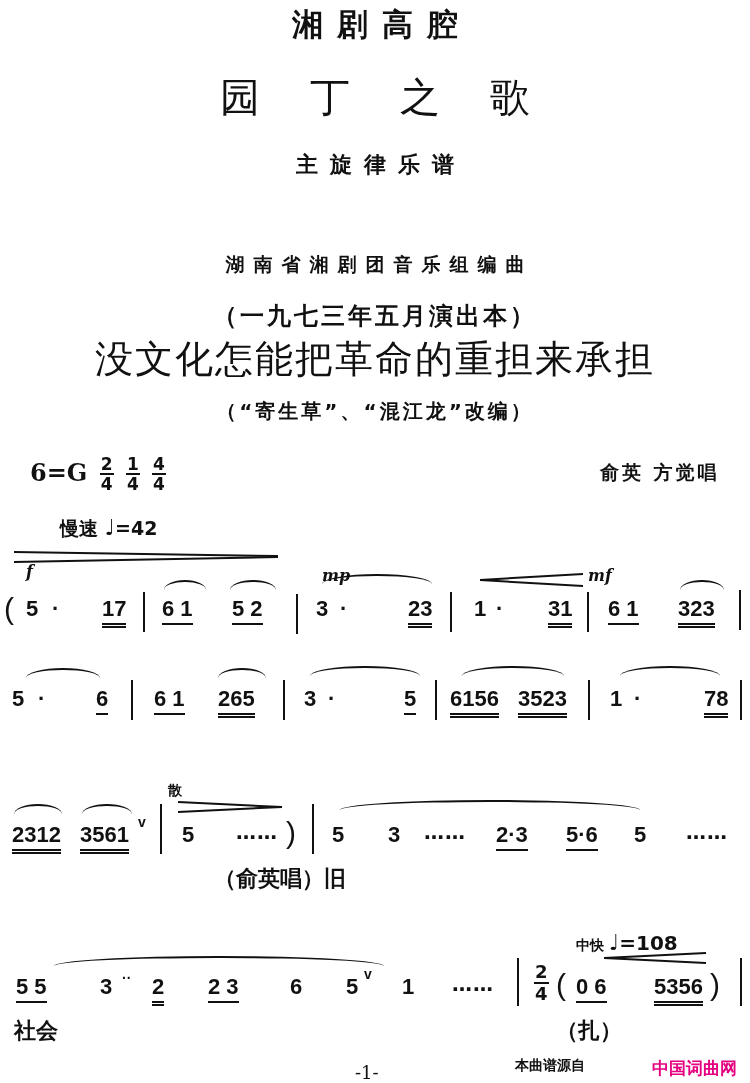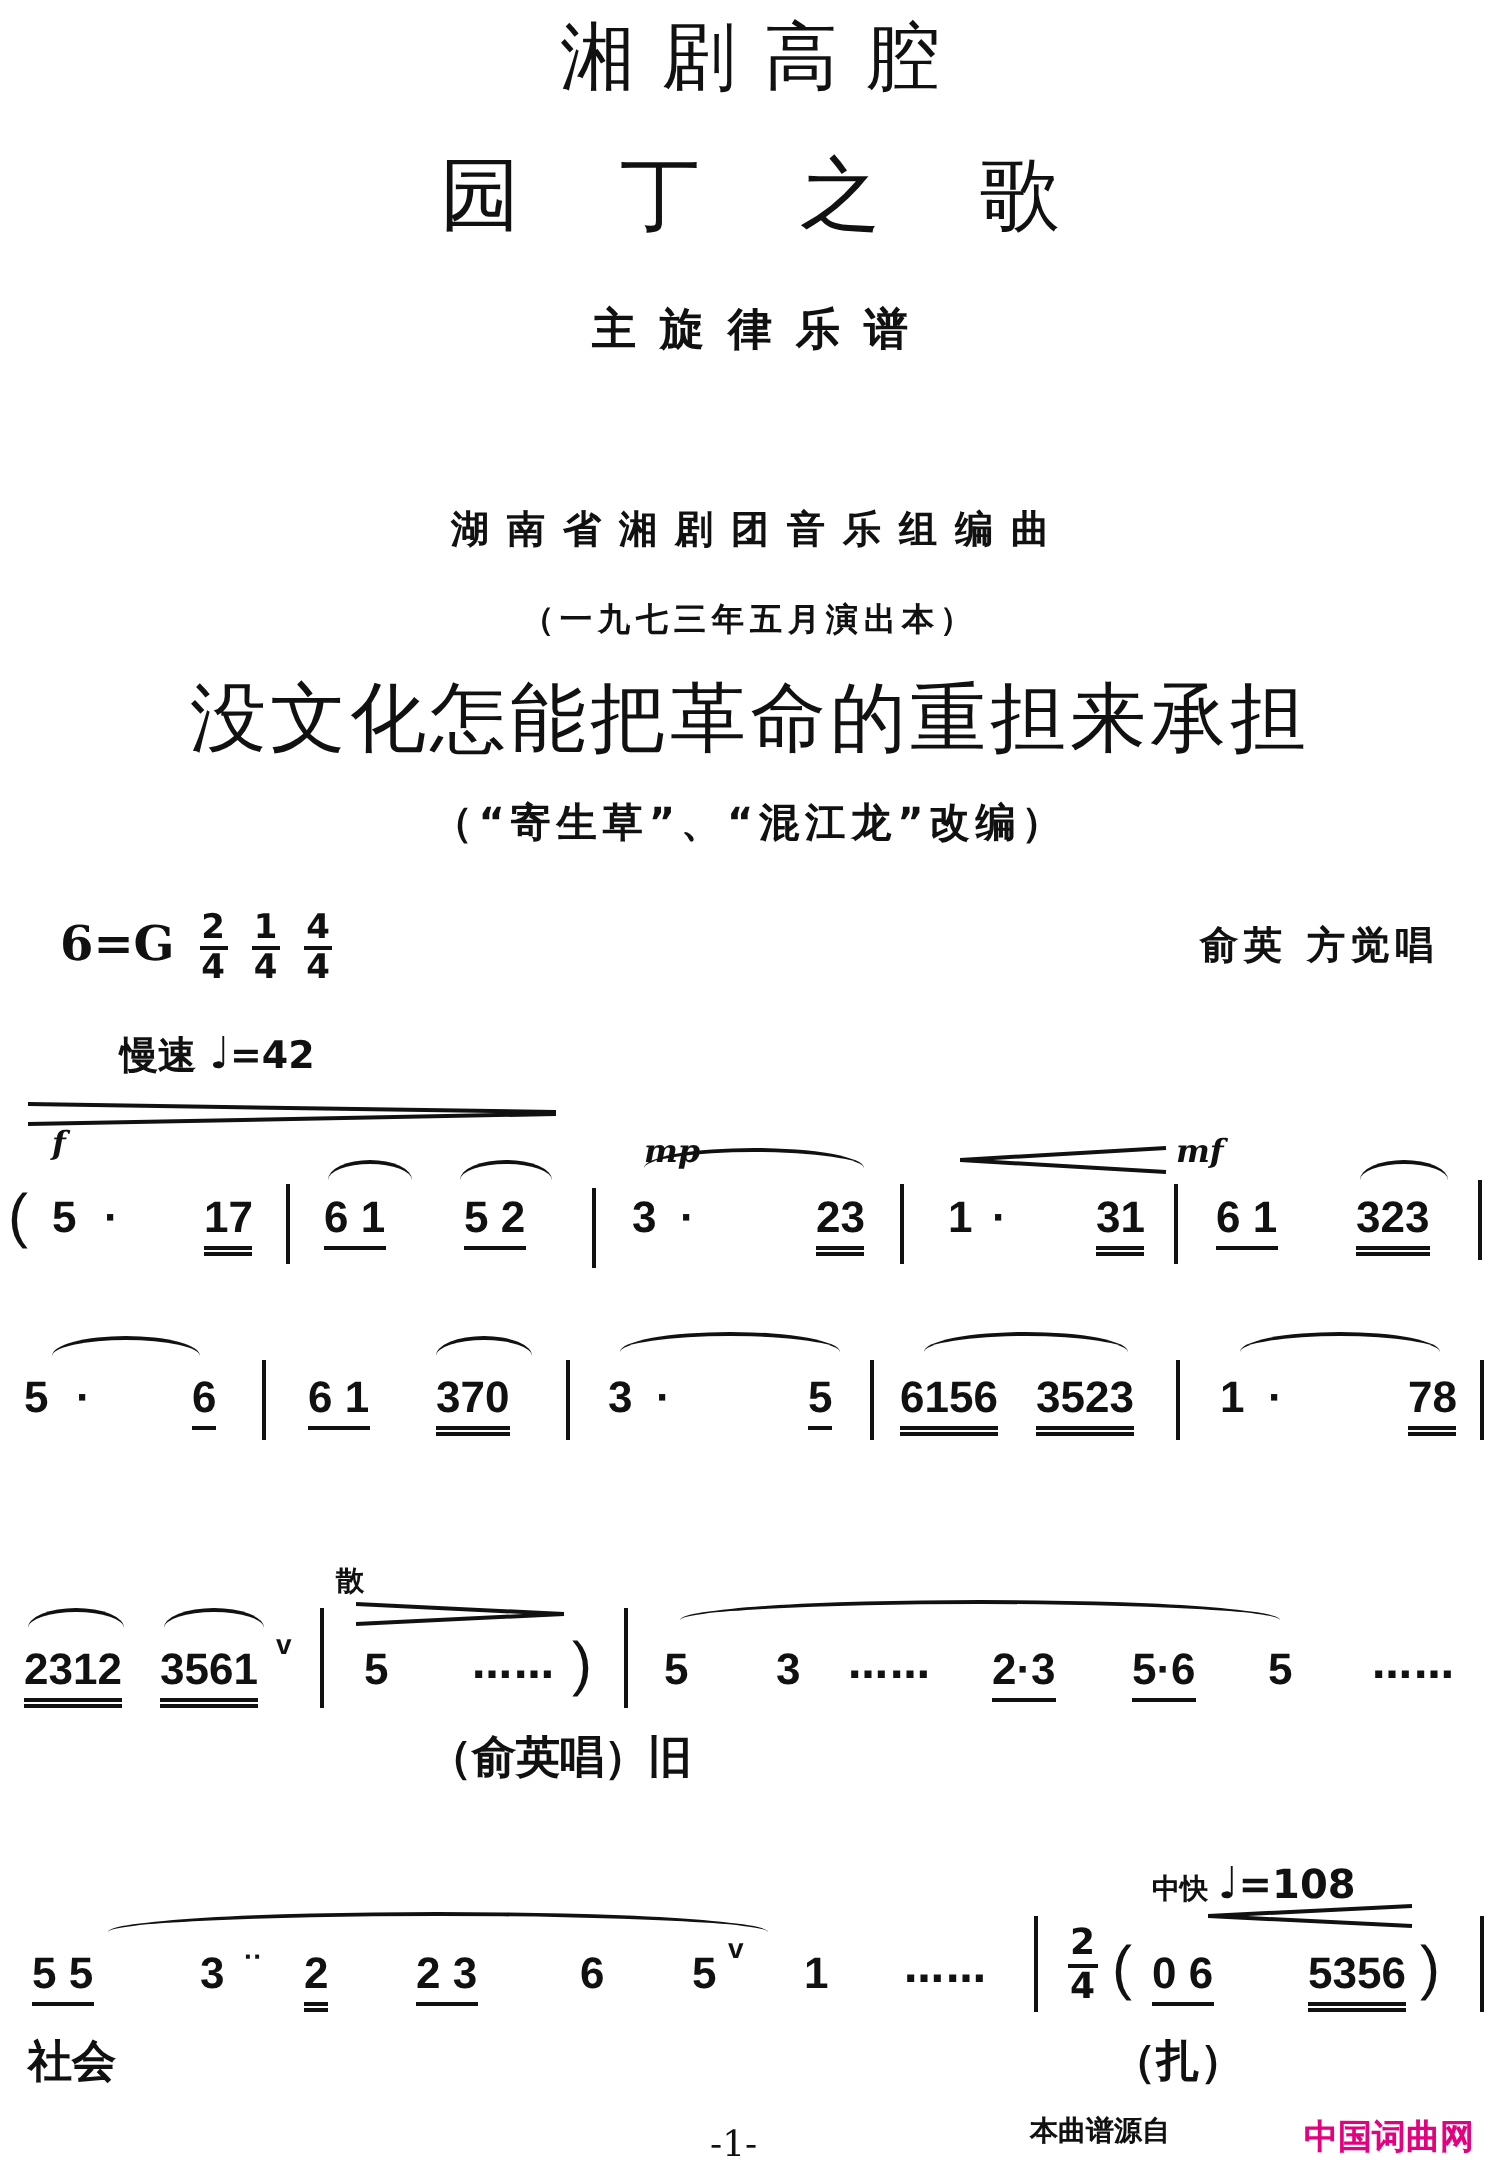--- a/index.html
+++ b/index.html
@@ -1,24 +1,24 @@
 <!DOCTYPE html>
 <html><head>
   <meta charset="utf-8">
   <style>
     * { box-sizing: border-box; margin: 0; padding: 0; }
     html, body { width: 750px; height: 1083px; background: #ffffff; overflow: hidden; }
     body { position: relative; font-family: "DejaVu Sans", sans-serif; color: #111; }
     .abs { position: absolute; }
     .center { left: 0; width: 750px; text-align: center; }
-    .t-opera { top: 4px; font-size: 37px; font-weight: normal; letter-spacing: 14px; padding-left: 14px; }
+    .t-opera { top: 4px; font-size: 31px; font-weight: bold; letter-spacing: 14px; padding-left: 14px; }
     .t-title { top: 70px; font-size: 40px; font-family: "DejaVu Serif", serif; letter-spacing: 50px; padding-left: 50px; }
     .t-sub { top: 150px; font-size: 22px; font-weight: bold; letter-spacing: 12px; padding-left: 12px; }
     .t-arr { top: 252px; font-size: 19px; font-weight: bold; letter-spacing: 9px; padding-left: 9px; }
-    .t-year { top: 300px; font-size: 16px; font-weight: bold; letter-spacing: 3px; }
+    .t-year { top: 300px; font-size: 24px; font-weight: bold; letter-spacing: 3px; }
     .t-song { top: 334px; font-size: 38px; font-family: "DejaVu Serif", serif; letter-spacing: 2px; }
     .t-adapt { top: 398px; font-size: 20px; font-weight: bold; letter-spacing: 3px; }
     .key { left: 30px; top: 455px; font-size: 24px; font-weight: bold; font-family: "DejaVu Serif", serif; }
     .frac { display: inline-block; vertical-align: middle; text-align: center; font-size: 17px; line-height: 18px; margin-left: 4px; font-family: "DejaVu Sans", sans-serif; font-weight: bold; }
     .frac span { display: block; }
     .frac .num { border-bottom: 2px solid #111; padding: 0 1px; }
     .singers { left: 600px; top: 460px; font-size: 19px; font-weight: bold; letter-spacing: 3px; }
     .tempo1 { left: 60px; top: 515px; font-size: 19px; font-weight: bold; }
     .note-glyph { font-size: 22px; }
     .row { position: absolute; left: 0; width: 750px; height: 60px; }
@@ -94,21 +94,21 @@
   <div class="slur" style="left:322px;top:-16px;width:110px"></div>
   <div class="slur" style="left:680px;top:-10px;width:44px"></div>
 </div>
 
 <div class="row" style="top:680px">
   <div class="n" style="left:12px;top:6px">5</div>
   <div class="n" style="left:38px;top:6px">·</div>
   <div class="n ul1" style="left:96px;top:6px">6</div>
   <div class="bar" style="left:131px;top:0px"></div>
   <div class="n ul1" style="left:154px;top:6px">6 1</div>
-  <div class="n ul2" style="left:218px;top:6px">370</div>
+  <div class="n ul2" style="left:218px;top:6px">265</div>
   <div class="bar" style="left:283px;top:0px"></div>
   <div class="n" style="left:304px;top:6px">3</div>
   <div class="n" style="left:328px;top:6px">·</div>
   <div class="n ul1" style="left:404px;top:6px">5</div>
   <div class="bar" style="left:435px;top:0px"></div>
   <div class="n ul2" style="left:450px;top:6px">6156</div>
   <div class="n ul2" style="left:518px;top:6px">3523</div>
   <div class="bar" style="left:588px;top:0px"></div>
   <div class="n" style="left:610px;top:6px">1</div>
   <div class="n" style="left:634px;top:6px">·</div>

